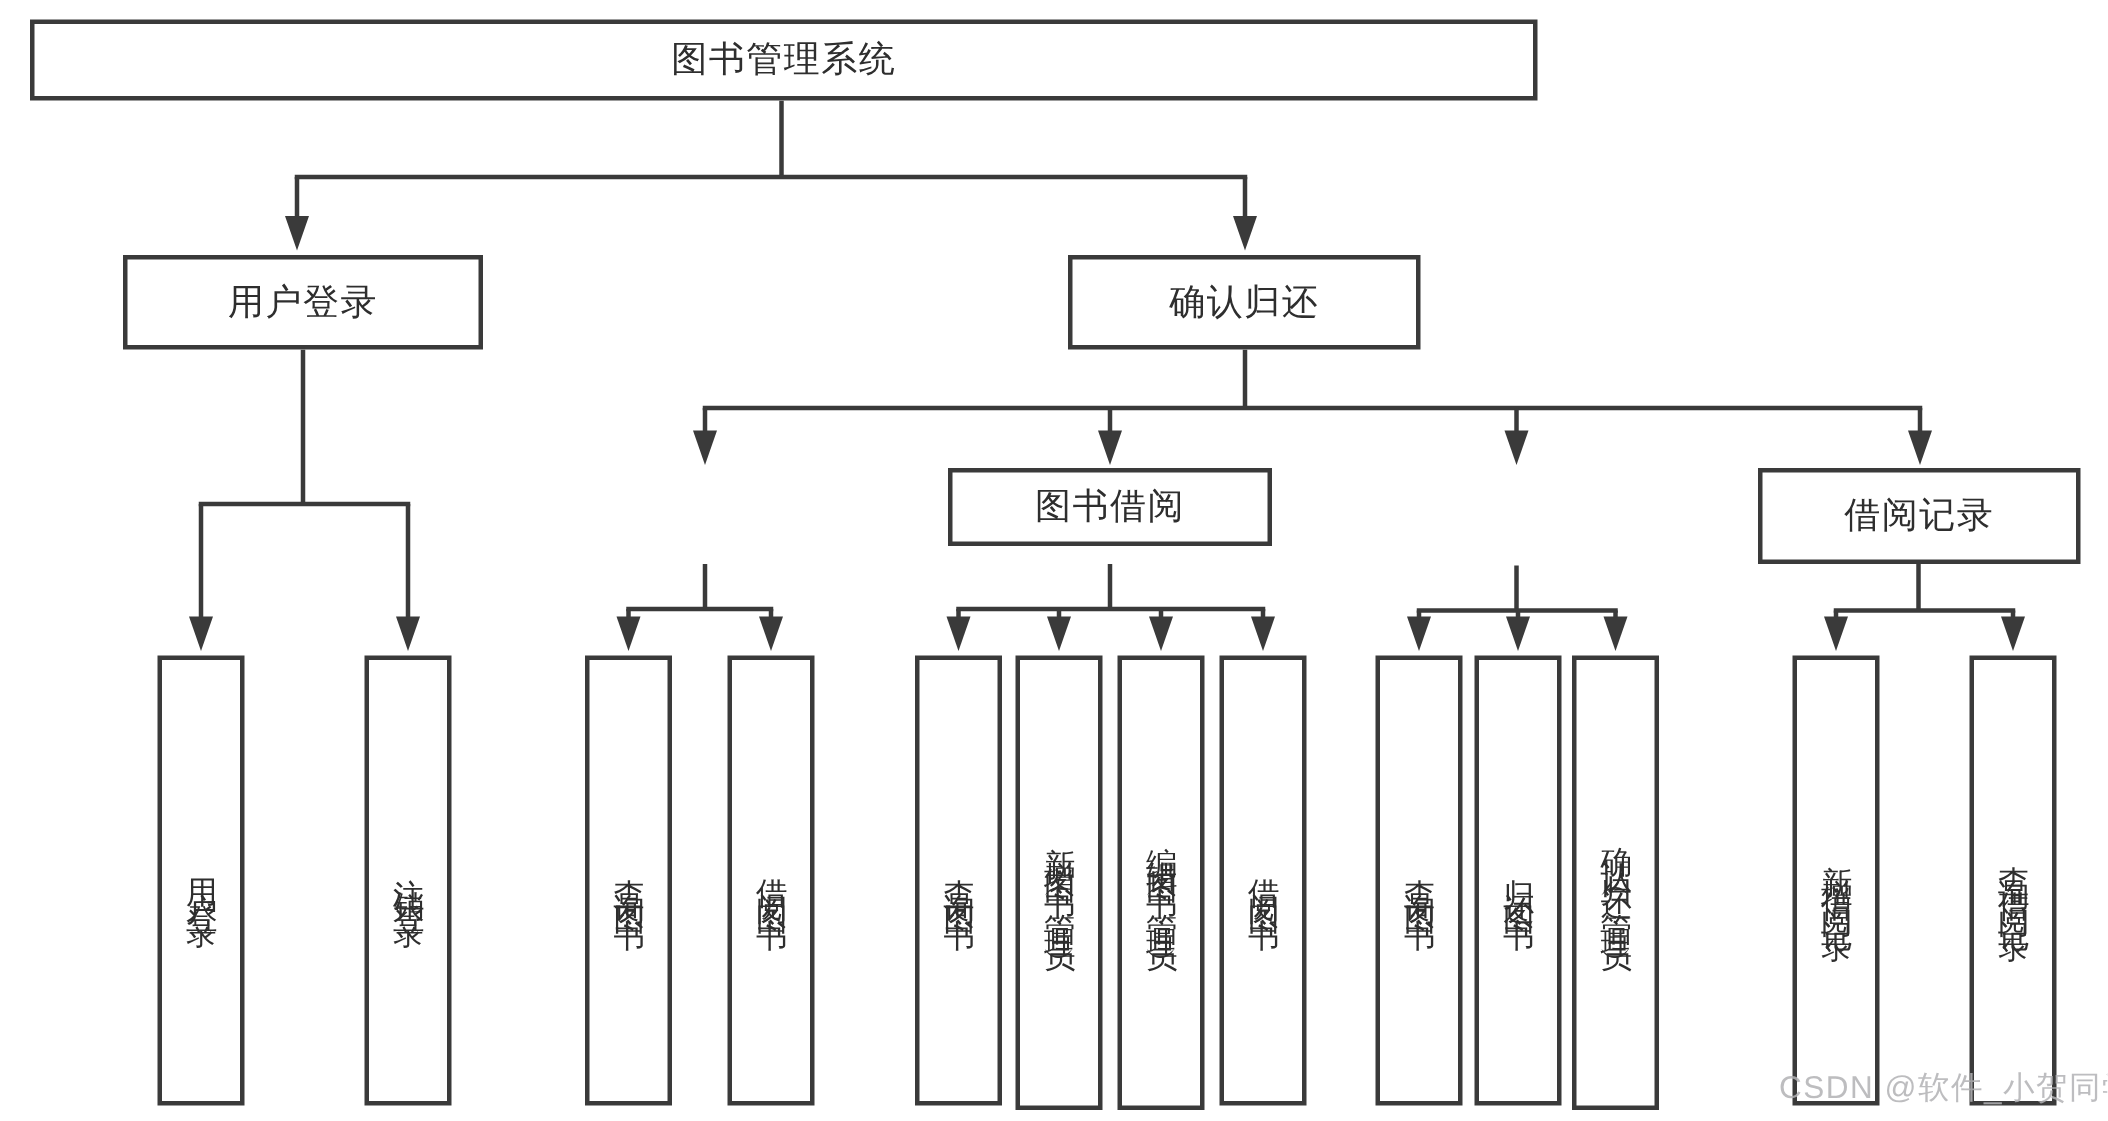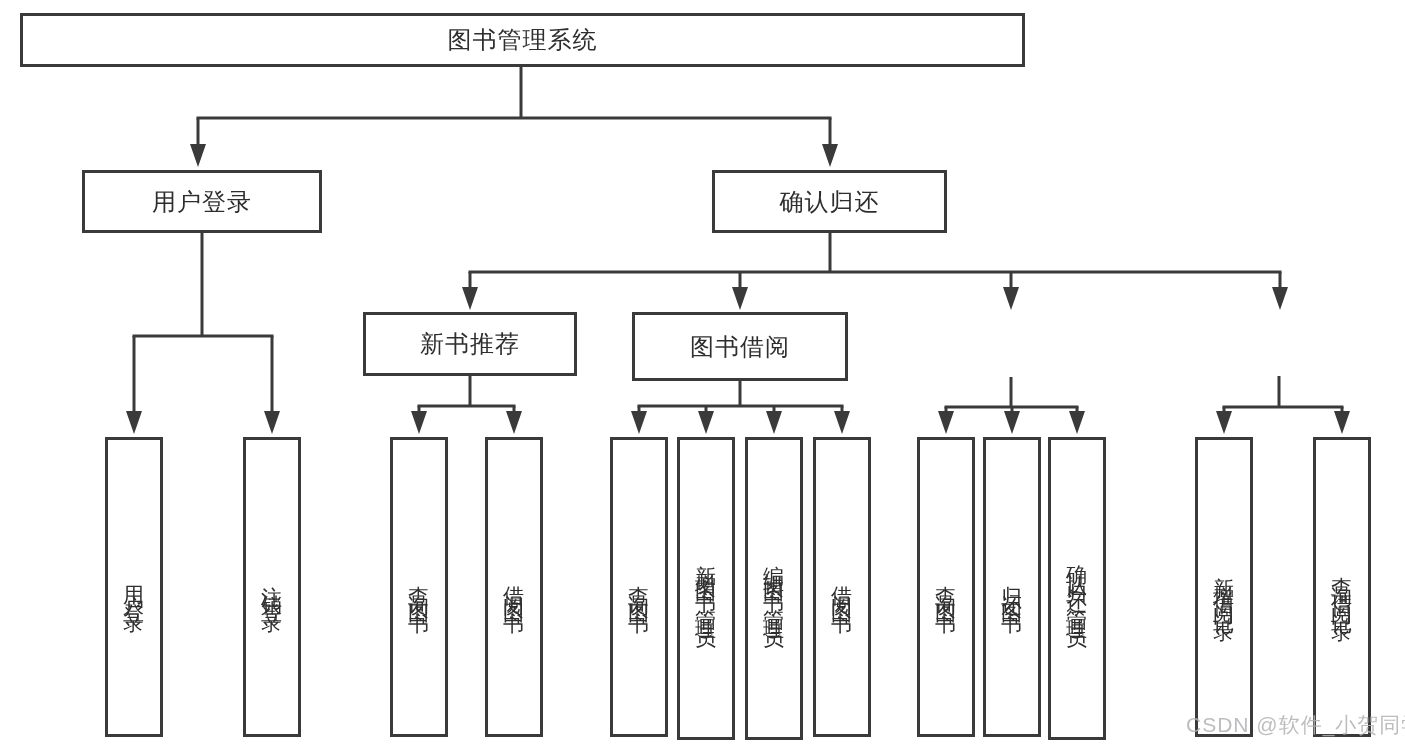--- a/index.html
+++ b/index.html
@@ -113,25 +113,25 @@
     <span>图书管理系统</span>
   </div>
 
   <div class="node h" style="left:82px;top:170px;width:240px;height:63px">
     <span>用户登录</span>
   </div>
   <div class="node h" style="left:712px;top:170px;width:235px;height:63px">
     <span>确认归还</span>
   </div>
 
-  <div class="node h" style="left:363px;top:312px;width:214px;height:64px">
-    <span>新书推荐</span>
+  <div class="node h" style="left:632px;top:312px;width:216px;height:52px">
+    <span>图书借阅</span>
   </div>
-  <div class="node h" style="left:632px;top:312px;width:216px;height:69px">
-    <span>图书借阅</span>
+  <div class="node h" style="left:1172px;top:312px;width:215px;height:64px">
+    <span>借阅记录</span>
   </div>
 
   <div class="node v" style="left:105px;top:437px;width:58px;height:300px">
     <span>用户登录</span>
   </div>
   <div class="node v" style="left:243px;top:437px;width:58px;height:300px">
     <span>注销登录</span>
   </div>
 
   <div class="node v" style="left:390px;top:437px;width:58px;height:300px">

